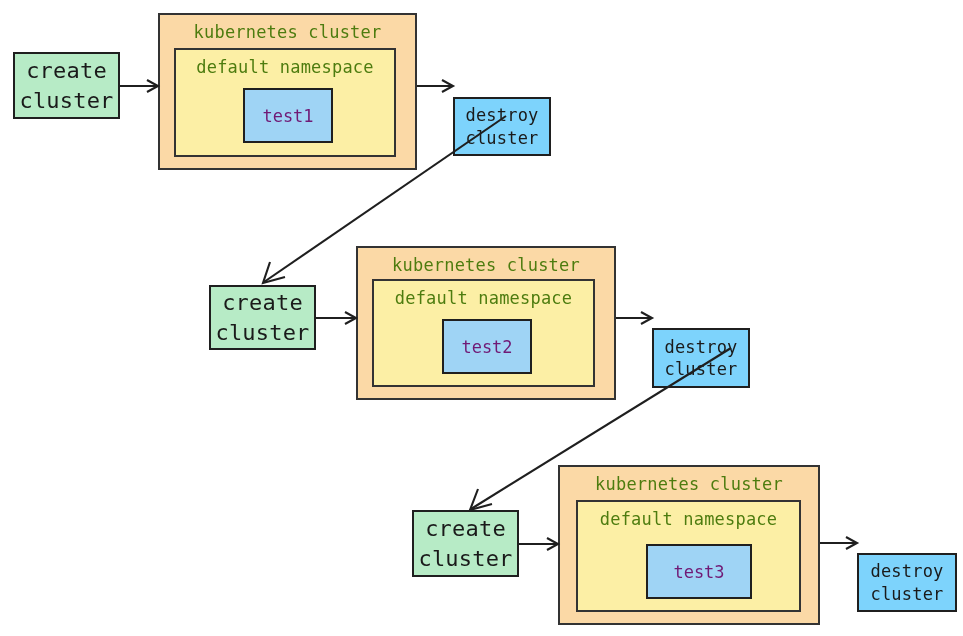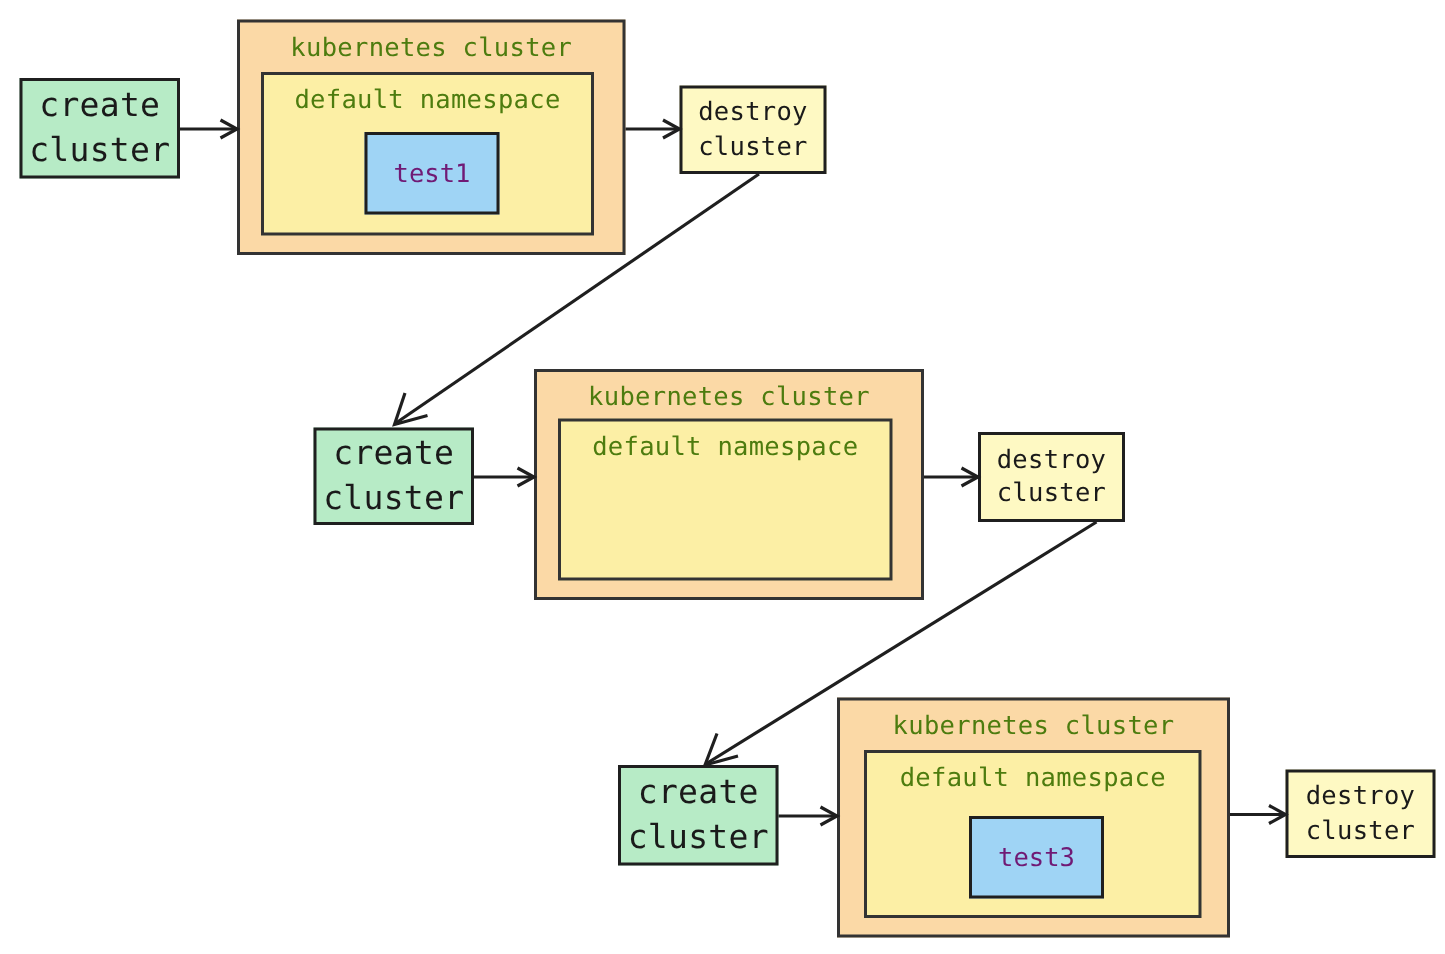--- a/index.html
+++ b/index.html
@@ -19,21 +19,21 @@
     align-items:center;
     justify-content:center;
     text-align:center;
     color:#1a1a1a;
     line-height:1.32;
     white-space:pre-line;
     letter-spacing:0.2px;
     z-index:3;
   }
   .create{background:#b7ebc6;font-size:22px;}
-  .destroy{background:#fef9c3;font-size:17px;}
+  .destroy{background:#7dd3fc;font-size:17px;margin-top:40px;}
 
   
   .cluster{
     position:absolute;
     box-sizing:border-box;
     background:#fbd9a6;
     border:2.4px solid #333333;
     z-index:1;
   }
   .namespace{
@@ -94,34 +94,35 @@
 
   <div class="node destroy" style="left:453px;top:57px;width:98px;height:59px;">destroy
 cluster</div>
 
   <div class="cluster" style="left:356px;top:246px;width:260px;height:154px;">
     <div class="cluster-title">kubernetes cluster</div>
   </div>
   <div class="namespace" style="left:372px;top:279px;width:223px;height:108px;">
     <div class="namespace-title">default namespace</div>
   </div>
+  <div class="pod" style="left:442px;top:319px;width:90px;height:55px;">test2</div>
 
   <div class="node create" style="left:209px;top:285px;width:107px;height:65px;">create
 cluster</div>
 
   <div class="node destroy" style="left:652px;top:288px;width:98px;height:60px;">destroy
 cluster</div>
 
   <div class="cluster" style="left:558px;top:465px;width:262px;height:160px;">
     <div class="cluster-title">kubernetes cluster</div>
   </div>
   <div class="namespace" style="left:576px;top:500px;width:225px;height:112px;">
     <div class="namespace-title">default namespace</div>
   </div>
-  <div class="pod" style="left:646px;top:544px;width:90px;height:55px;">test3</div>
+  <div class="pod" style="left:646px;top:544px;width:106px;height:55px;">test3</div>
 
   <div class="node create" style="left:412px;top:510px;width:107px;height:67px;">create
 cluster</div>
 
   <div class="node destroy" style="left:857px;top:513px;width:100px;height:59px;">destroy
 cluster</div>
 
   <svg class="edges" viewBox="0 0 963 636">
 
     <g>

